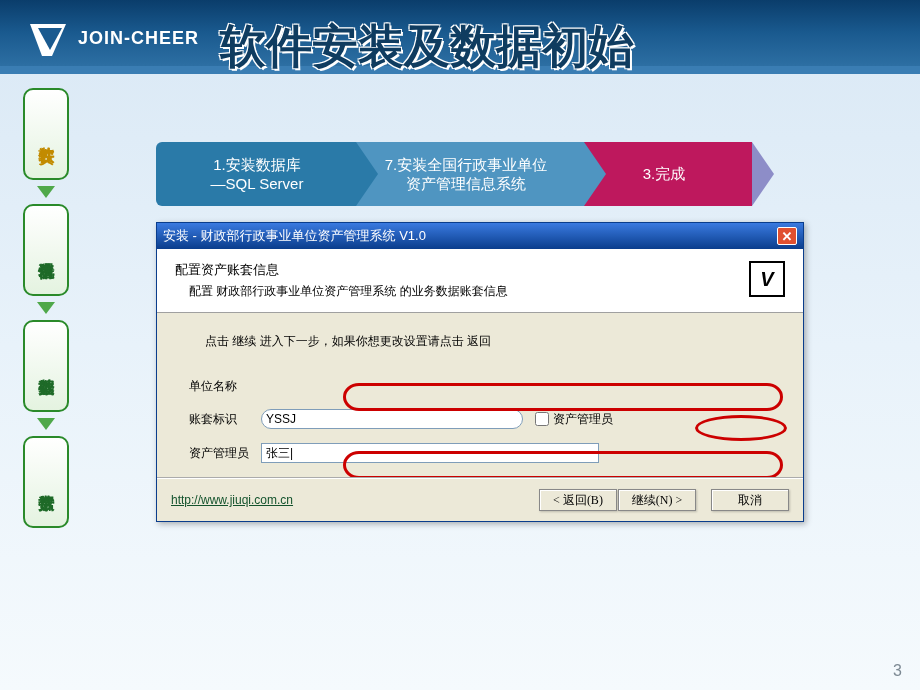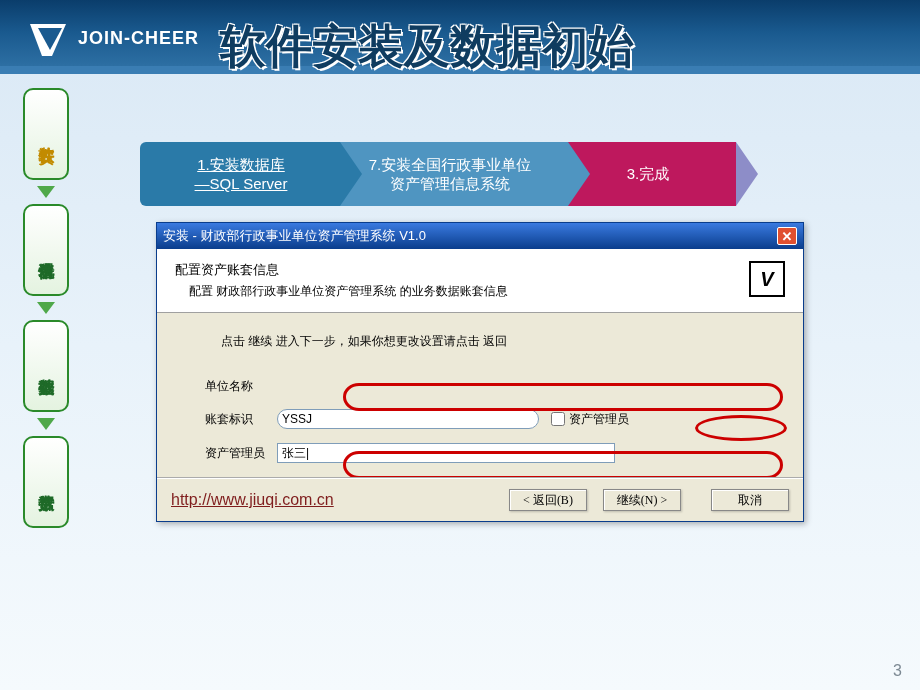--- a/index.html
+++ b/index.html
@@ -42,21 +42,21 @@
   }
   .side-arrow::before{content:'';}
   
   .chevrons { position: absolute; left: 140px; top: 142px; height: 64px; display: flex; }
   .chev {
     position: relative; height: 64px; padding: 8px 30px 8px 44px;
     color: #fff; font-size: 15px; line-height: 1.3; text-align: center;
     display: flex; flex-direction: column; justify-content: center;
     margin-left: -22px;
   }
-  .chev:first-child { margin-left: 0; padding-left: 32px; border-radius: 6px 0 0 6px; text-decoration: underline; }
+  .chev:first-child { margin-left: 16px; padding-left: 32px; border-radius: 6px 0 0 6px; }
   .chev .arrow-r {
     position: absolute; right: -22px; top: 0; width: 0; height: 0;
     border-top: 32px solid transparent; border-bottom: 32px solid transparent;
     z-index: 2;
   }
   .chev.c1 { background: #2a7aa8; width: 200px; z-index: 3; }
   .chev.c1 .arrow-r { border-left: 22px solid #2a7aa8; }
   .chev.c2 { background: #4f95c1; width: 250px; z-index: 2; }
   .chev.c2 .arrow-r { border-left: 22px solid #4f95c1; }
   .chev.c3 { background: #be185d; width: 190px; z-index: 1; text-align: center; }
@@ -83,21 +83,21 @@
     background: #fff; border-bottom: 1px solid #a0a0a0;
     padding: 12px 18px; display: flex; justify-content: space-between; align-items: flex-start;
   }
   .setup-head h3 { font-size: 13px; font-weight: normal; margin-bottom: 4px; }
   .setup-head p { font-size: 12px; color: #000; padding-left: 14px; }
   .setup-icon {
     width: 36px; height: 36px; border: 2px solid #000; background:#fff;
     display: flex; align-items: center; justify-content: center;
     font-size: 20px; font-weight: bold; font-style: italic;
   }
-  .setup-body { padding: 20px 48px 10px; font-size: 12px; font-family: SimSun, Arial; }
+  .setup-body { padding: 20px 32px 10px; font-size: 12px; font-family: SimSun, Arial; }
   .hint { margin-bottom: 28px; padding-left: 16px; }
   .form-row { display: flex; align-items: center; margin-bottom: 14px; position: relative; }
   .form-row label { width: 72px; text-align: left; font-size: 12px; }
   .form-row input[type="text"] {
     height: 20px; border: 1px solid #7f9db9; padding: 0 4px; font-size: 12px;
     font-family: SimSun, Arial; background: #fff;
   }
   .inp-long { width: 338px; }
   .inp-mid { width: 262px; border-radius: 10px; }
   .chk-wrap { display: inline-flex; align-items: center; margin-left: 12px; }
@@ -107,22 +107,22 @@
     pointer-events: none;
   }
   .e1 { left: 186px; top: 160px; width: 440px; height: 28px; border-radius: 16px/14px; }
   .e2 { left: 538px; top: 192px; width: 92px; height: 26px; border-radius: 46px/13px; }
   .e3 { left: 186px; top: 228px; width: 440px; height: 28px; border-radius: 16px/14px; }
   .win-foot {
     position: absolute; bottom: 0; left: 0; right: 0; height: 44px;
     border-top: 2px groove #fff; padding: 10px 14px;
     display: flex; justify-content: space-between; align-items: center;
   }
-  .foot-link { color: #7f1d1d; font-size: 16px; text-decoration: underline; }
-  .btns { display: flex; gap: 16px; }
+  .foot-link { color: #14532d; font-size: 12px; text-decoration: underline; }
+  .btns { display: flex; gap: 1px; }
   .btn {
     height: 22px; min-width: 78px; padding: 0 10px;
     border: 1px solid #888; background: #ece9d8;
     font-size: 12px; font-family: SimSun; cursor: pointer;
     box-shadow: 1px 1px 0 #fff inset, 1px 1px 2px rgba(0,0,0,.2);
   }
   .pagenum { position: absolute; right: 18px; bottom: 10px; font-size: 16px; color: #7d8a94; }
 </style>
 </head>
 <body>

